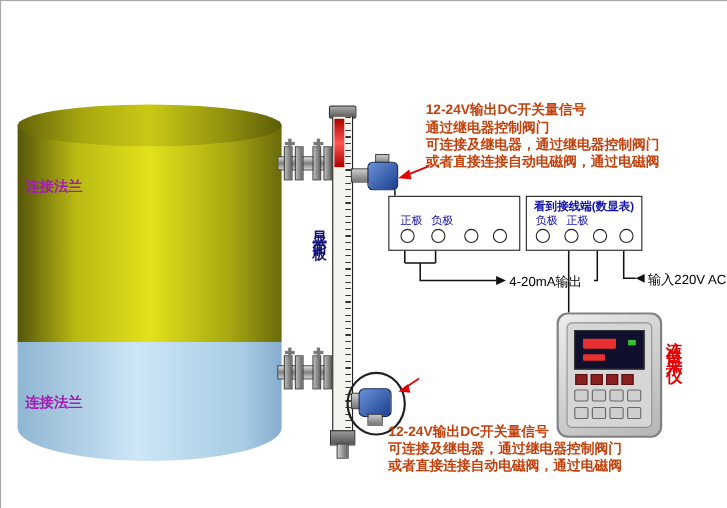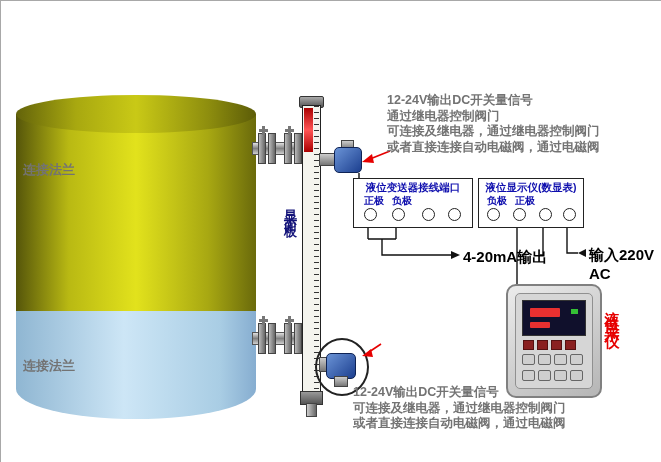--- a/index.html
+++ b/index.html
@@ -31,41 +31,41 @@
   
   .flange{position:absolute;width:52px;height:34px;}
   .flange .pipe{position:absolute;left:0;top:12px;width:100%;height:11px;
                 background:linear-gradient(#e0e0e0,#808080 50%,#cfcfcf);border:1px solid #555;}
   .flange .plate{position:absolute;top:3px;width:6px;height:29px;
                 background:linear-gradient(90deg,#bbb,#666);border:1px solid #444;}
   .flange .bolt{position:absolute;top:-4px;width:3px;height:9px;background:#777;}
   .flange .bolt::after{content:"";position:absolute;left:-3px;top:3px;width:9px;height:3px;background:#777;}
 
   
-  .blue-label{position:absolute;color:#737373;font-weight:bold;font-size:13px;}
+  .blue-label{position:absolute;color:#a21caf;font-weight:bold;font-size:13px;}
   .panel-label{position:absolute;left:280px;top:198px;writing-mode:vertical-rl;text-orientation:upright;
                color:#14147a;font-weight:bold;font-size:13px;letter-spacing:5px;}
 
   
   .sensor{position:absolute;background:linear-gradient(135deg,#6a93d6,#1c3f8f);border:1px solid #0e2355;border-radius:5px;}
   .sensor-mount{position:absolute;background:linear-gradient(#ccc,#777);border:1px solid #444;}
   .sensor-oval{position:absolute;left:314px;top:337px;width:50px;height:54px;border:2px solid #222;border-radius:50%;}
 
   
-  .red-note{position:absolute;color:#737373;font-weight:bold;font-size:12.5px;line-height:15.5px;}
+  .red-note{position:absolute;color:#c2410c;font-weight:bold;font-size:12.5px;line-height:15.5px;}
   .red-note span{display:block;}
 
   
   .tbox{position:absolute;background:#fff;border:1.5px solid #222;}
   .tb-title{font-weight:bold;color:#0f0fae;text-align:center;font-size:10.5px;margin-top:2px;}
-  .tb-label{position:absolute;font-size:10px;font-weight:bold;color:#0f0fae;top:15px;}
+  .tb-label{position:absolute;font-size:10px;font-weight:normal;color:#0f0fae;top:15px;}
   .circ{position:absolute;top:29px;width:11px;height:11px;border:1px solid #222;border-radius:50%;background:#fff;}
 
   
-  .wire-label{position:absolute;font-size:15px;font-weight:bold;color:#000;}
+  .wire-label{position:absolute;font-size:12px;font-weight:normal;color:#000;}
 
   
   .inst{position:absolute;left:505px;top:283px;width:92px;height:110px;
         background:linear-gradient(145deg,#ececec,#b5b5b5);border:2px solid #808080;border-radius:10px;}
   .inst-face{position:absolute;left:7px;top:7px;right:7px;bottom:7px;background:#d6d6d6;border:1px solid #909090;border-radius:5px;}
   .inst-screen{position:absolute;left:6px;top:6px;width:62px;height:34px;background:#10102c;border:1px solid #333;}
   .seg{position:absolute;background:#e83030;border-radius:1px;}
   .seg1{left:7px;top:7px;width:30px;height:9px;}
   .seg2{left:7px;top:21px;width:20px;height:6px;}
   .led{position:absolute;left:48px;top:8px;width:7px;height:5px;background:#35c035;}
@@ -154,31 +154,30 @@
   </div>
   <div class="red-note" style="left:374px;top:328px;width:160px;">
   </div>
   <div class="red-note" style="left:352px;top:384px;width:290px;">
     <span>12-24V输出DC开关量信号</span>
     <span>可连接及继电器，通过继电器控制阀门</span>
     <span>或者直接连接自动电磁阀，通过电磁阀</span>
   </div>
 
   <div class="tbox" style="left:352px;top:177px;width:118px;height:48px;">
-    <div class="tb-title">液位变送器接线端口</div>
     <span class="tb-label" style="left:10px;">正极</span>
     <span class="tb-label" style="left:38px;">负极</span>
     <div class="circ" style="left:10px;"></div>
     <div class="circ" style="left:38px;"></div>
     <div class="circ" style="left:68px;"></div>
     <div class="circ" style="left:94px;"></div>
   </div>
 
   <div class="tbox" style="left:477px;top:177px;width:104px;height:48px;">
-    <div class="tb-title">液位显示仪(数显表)</div>
+    <div class="tb-title">看到接线端(数显表)</div>
     <span class="tb-label" style="left:8px;">负极</span>
     <span class="tb-label" style="left:36px;">正极</span>
     <div class="circ" style="left:8px;"></div>
     <div class="circ" style="left:34px;"></div>
     <div class="circ" style="left:60px;"></div>
     <div class="circ" style="left:84px;"></div>
   </div>
 
   <div class="wire-label" style="left:462px;top:247px;">4-20mA输出</div>
   <div class="wire-label" style="left:588px;top:245px;">输入220V AC</div>

